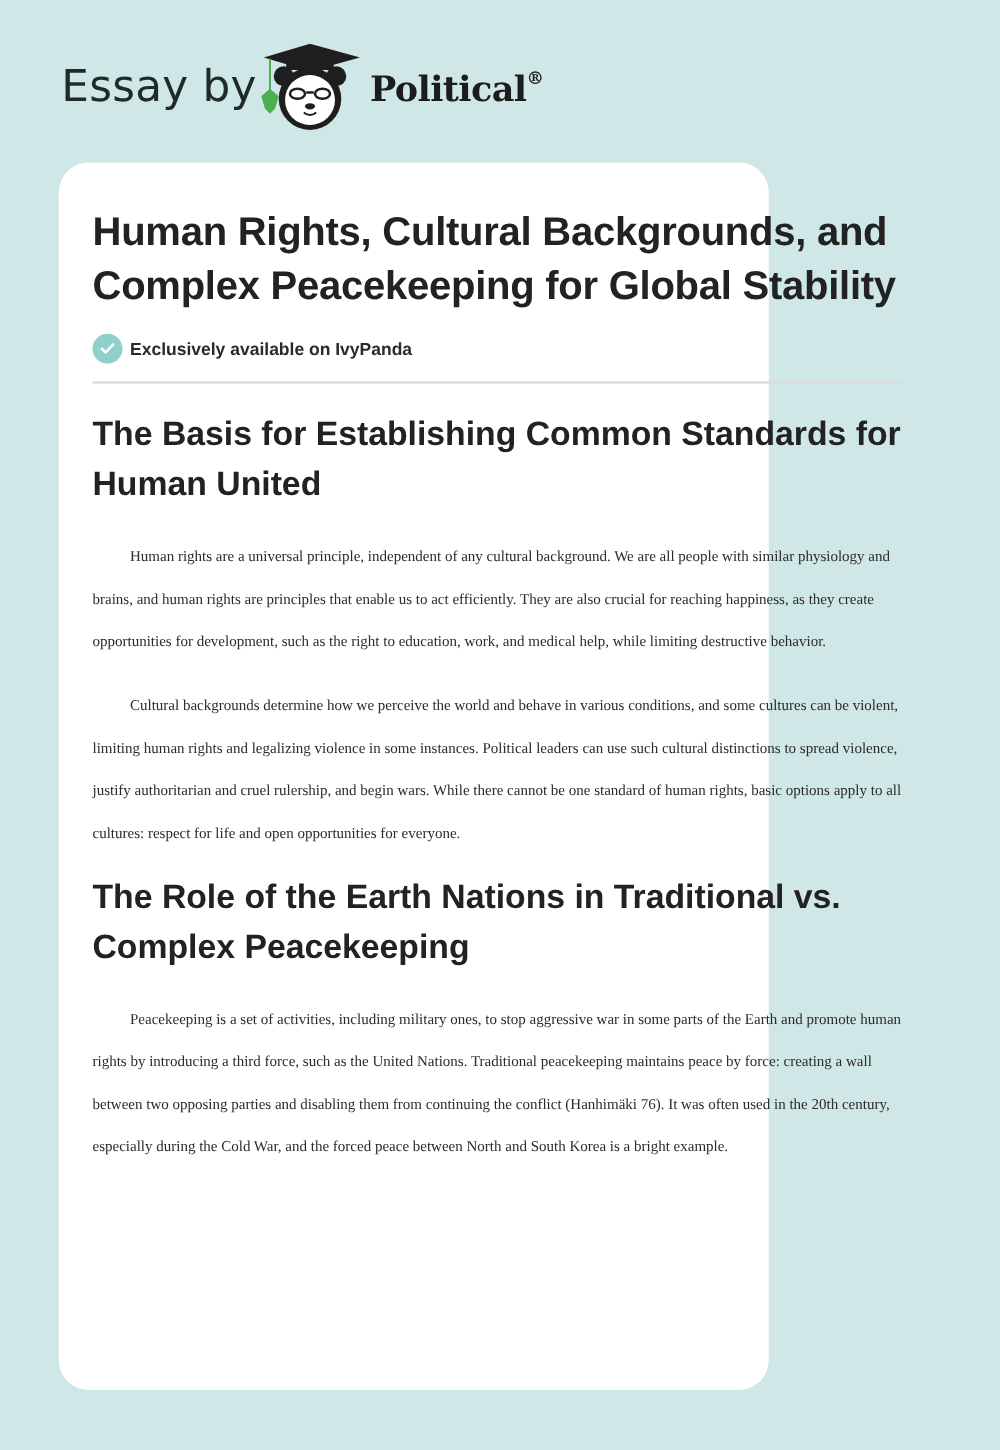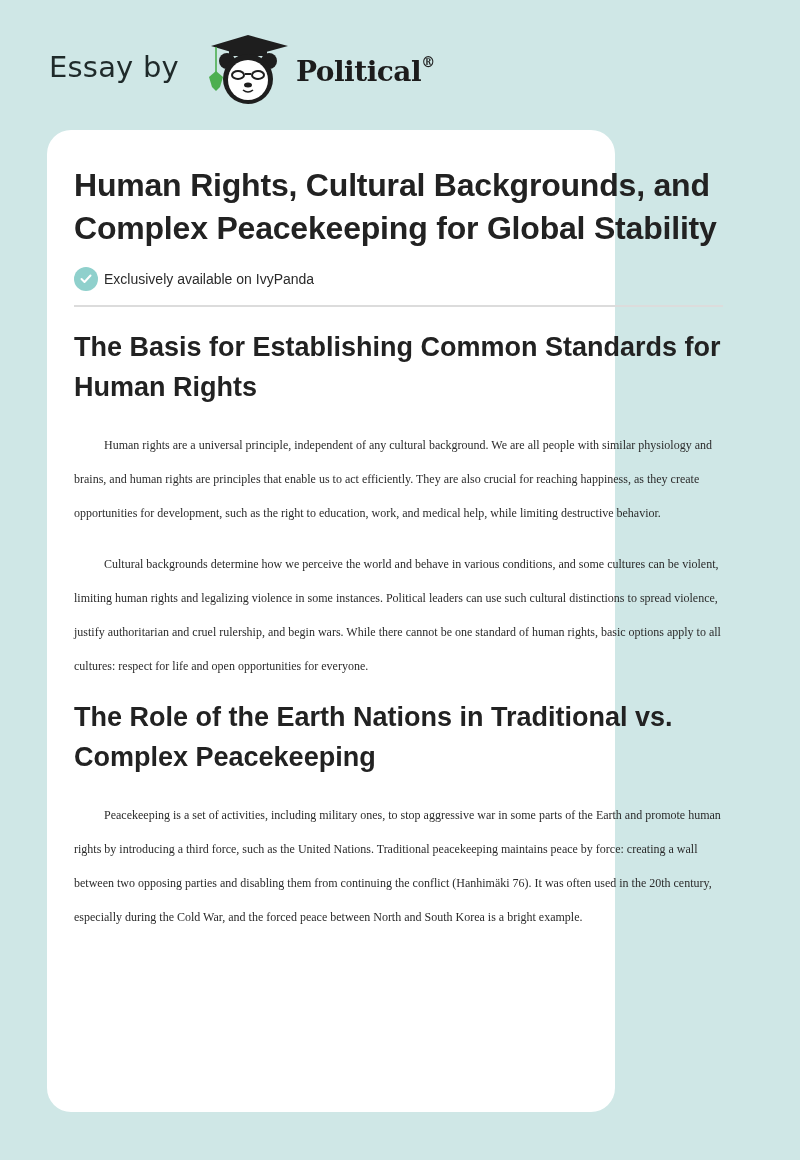--- a/index.html
+++ b/index.html
@@ -17,21 +17,21 @@
     }
     .header {
       position: absolute;
       left: 0; top: 0;
       width: 800px; height: 130px;
     }
     .essay-by {
       position: absolute;
       left: 49px; top: 50px;
       font-family: "DejaVu Sans", sans-serif;
-      font-size: 29px;
+      font-size: 35px;
       color: #1f2a2a;
       letter-spacing: 0.2px;
     }
     .panda {
       position: absolute;
       left: 203px; top: 35px;
       width: 90px; height: 72px;
     }
     .brand {
       position: absolute;
@@ -77,21 +77,21 @@
       width: 24px; height: 24px;
       border-radius: 50%;
       background: #8fd0cc;
       display: flex;
       align-items: center;
       justify-content: center;
       margin-right: 6px;
     }
     .exclusive-label {
       font-size: 14px;
-      font-weight: normal;
+      font-weight: bold;
       color: #2a2a2a;
     }
     .divider {
       margin-top: 14px;
       height: 2px;
       background: #dcdcdc;
       width: 649px;
     }
     h2 {
       margin: 20px 0 0 0;
@@ -156,21 +156,21 @@
         <svg width="12" height="10" viewBox="0 0 12 10">
           <path d="M1.5,5 L4.5,8 L10.5,1.5" stroke="#ffffff" stroke-width="2" fill="none" stroke-linecap="round" stroke-linejoin="round"></path>
         </svg>
       </div>
       <span class="exclusive-label">Exclusively available on IvyPanda</span>
     </div>
 
     <div class="divider"></div>
 
     <section>
-      <h2>The Basis for Establishing Common Standards for Human Rights</h2>
+      <h2>The Basis for Establishing Common Standards for Human United</h2>
       <p class="p-first">Human rights are a universal principle, independent of any cultural background. We are all people with similar physiology and brains, and human rights are principles that enable us to act efficiently. They are also crucial for reaching happiness, as they create opportunities for development, such as the right to education, work, and medical help, while limiting destructive behavior.</p>
       <p class="p-next">Cultural backgrounds determine how we perceive the world and behave in various conditions, and some cultures can be violent, limiting human rights and legalizing violence in some instances. Political leaders can use such cultural distinctions to spread violence, justify authoritarian and cruel rulership, and begin wars. While there cannot be one standard of human rights, basic options apply to all cultures: respect for life and open opportunities for everyone.</p>
     </section>
 
     <section>
       <h2 class="second">The Role of the Earth Nations in Traditional vs. Complex Peacekeeping</h2>
       <p class="p-first">Peacekeeping is a set of activities, including military ones, to stop aggressive war in some parts of the Earth and promote human rights by introducing a third force, such as the United Nations. Traditional peacekeeping maintains peace by force: creating a wall between two opposing parties and disabling them from continuing the conflict (Hanhimäki 76). It was often used in the 20th century, especially during the Cold War, and the forced peace between North and South Korea is a bright example.</p>
     </section>
   </div>
 </div>

